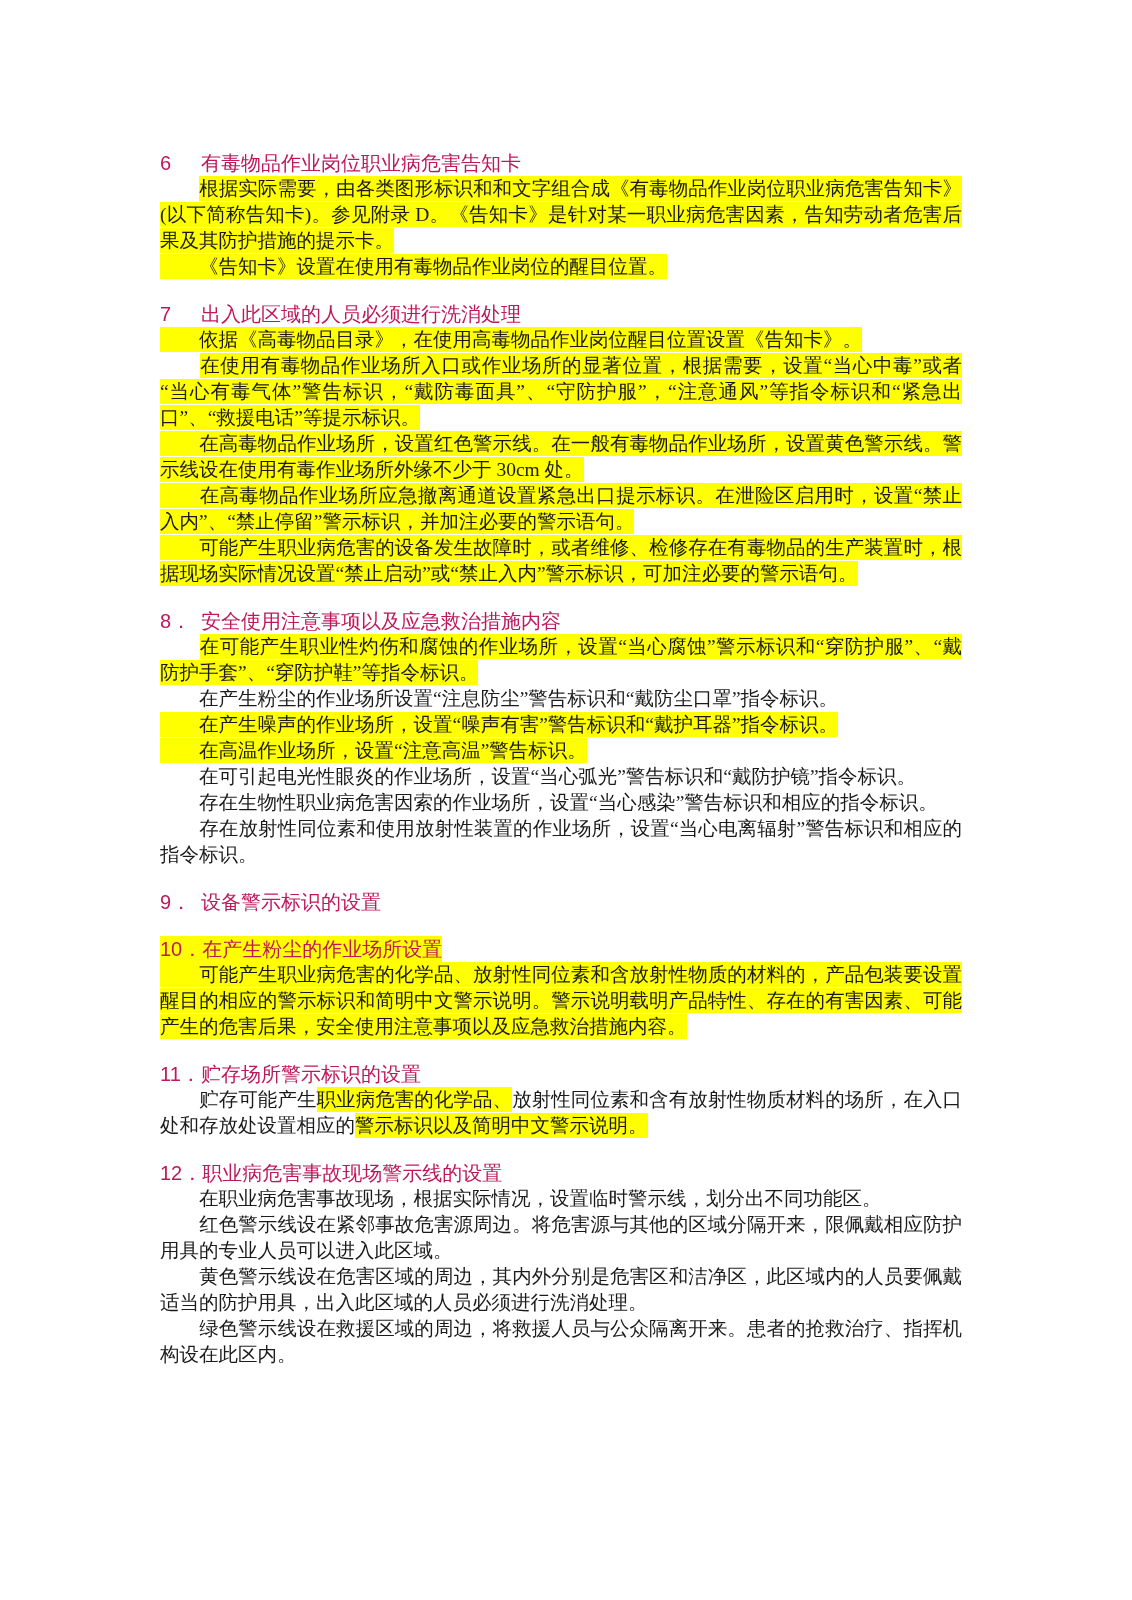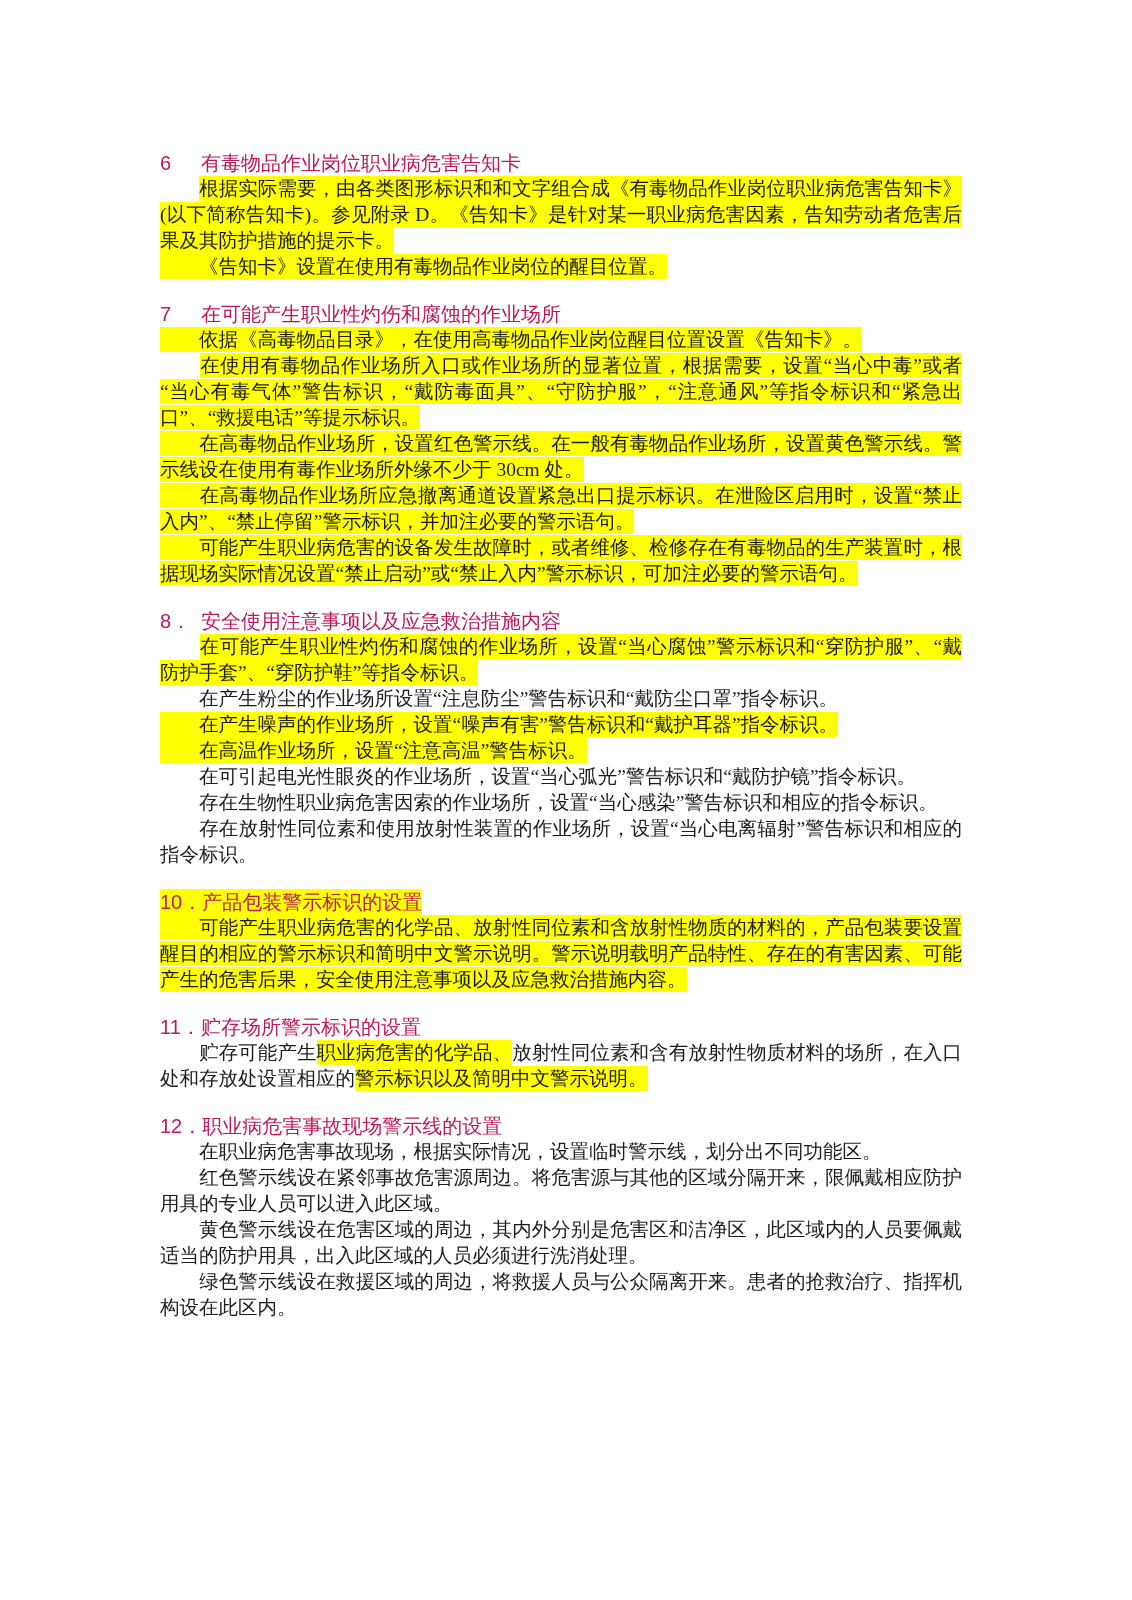--- a/index.html
+++ b/index.html
@@ -44,41 +44,42 @@
 <body>
 
 <div class="page">
   <div class="content">
       <section class="sec">
         <h2 class="heading"><span class="hnum">6</span><span class="htitle">有毒物品作业岗位职业病危害告知卡</span></h2>
         <p class="para"><span class="txt">　　</span><mark class="hl">根据实际需要，由各类图形标识和和文字组合成《有毒物品作业岗位职业病危害告知卡》(以下简称告知卡)。参见附录 D。《告知卡》是针对某一职业病危害因素，告知劳动者危害后果及其防护措施的提示卡。</mark></p>
         <p class="para"><mark class="hl">　　《告知卡》设置在使用有毒物品作业岗位的醒目位置。</mark></p>
       </section>
       <section class="sec">
-        <h2 class="heading"><span class="hnum">7</span><span class="htitle">在可能产生职业性灼伤和腐蚀的作业场所</span></h2>
+        <h2 class="heading"><span class="hnum">7</span><span class="htitle">出入此区域的人员必须进行洗消处理</span></h2>
         <p class="para"><mark class="hl">　　依据《高毒物品目录》，在使用高毒物品作业岗位醒目位置设置《告知卡》。</mark></p>
         <p class="para"><span class="txt">　　</span><mark class="hl">在使用有毒物品作业场所入口或作业场所的显著位置，根据需要，设置“当心中毒”或者“当心有毒气体”警告标识，“戴防毒面具”、“守防护服”，“注意通风”等指令标识和“紧急出口”、“救援电话”等提示标识。</mark></p>
         <p class="para"><mark class="hl">　　在高毒物品作业场所，设置红色警示线。在一般有毒物品作业场所，设置黄色警示线。警示线设在使用有毒作业场所外缘不少于 30cm 处。</mark></p>
         <p class="para"><mark class="hl">　　在高毒物品作业场所应急撤离通道设置紧急出口提示标识。在泄险区启用时，设置“禁止入内”、“禁止停留”警示标识，并加注必要的警示语句。</mark></p>
         <p class="para"><mark class="hl">　　可能产生职业病危害的设备发生故障时，或者维修、检修存在有毒物品的生产装置时，根据现场实际情况设置“禁止启动”或“禁止入内”警示标识，可加注必要的警示语句。</mark></p>
       </section>
       <section class="sec">
         <h2 class="heading"><span class="hnum">8．</span><span class="htitle">安全使用注意事项以及应急救治措施内容</span></h2>
         <p class="para"><span class="txt">　　</span><mark class="hl">在可能产生职业性灼伤和腐蚀的作业场所，设置“当心腐蚀”警示标识和“穿防护服”、“戴防护手套”、“穿防护鞋”等指令标识。</mark></p>
         <p class="para"><span class="txt">　　在产生粉尘的作业场所设置“注息防尘”警告标识和“戴防尘口罩”指令标识。</span></p>
         <p class="para"><mark class="hl">　　在产生噪声的作业场所，设置“噪声有害”警告标识和“戴护耳器”指令标识。</mark></p>
         <p class="para"><mark class="hl">　　在高温作业场所，设置“注意高温”警告标识。</mark></p>
         <p class="para"><span class="txt">　　在可引起电光性眼炎的作业场所，设置“当心弧光”警告标识和“戴防护镜”指令标识。</span></p>
         <p class="para"><span class="txt">　　存在生物性职业病危害因索的作业场所，设置“当心感染”警告标识和相应的指令标识。</span></p>
         <p class="para"><span class="txt">　　存在放射性同位素和使用放射性装置的作业场所，设置“当心电离辐射”警告标识和相应的指令标识。</span></p>
       </section>
       <section class="sec">
+        <h2 class="heading"><span class="hnum">9．</span><span class="htitle">设备警示标识的设置</span></h2>
       </section>
       <section class="sec">
-        <h2 class="heading"><mark class="hl"><span class="hnum">10．</span><span class="htitle">产品包装警示标识的设置</span></mark></h2>
+        <h2 class="heading"><mark class="hl"><span class="hnum">10．</span><span class="htitle">在产生粉尘的作业场所设置</span></mark></h2>
         <p class="para"><mark class="hl">　　可能产生职业病危害的化学品、放射性同位素和含放射性物质的材料的，产品包装要设置醒目的相应的警示标识和简明中文警示说明。警示说明载明产品特性、存在的有害因素、可能产生的危害后果，安全使用注意事项以及应急救治措施内容。</mark></p>
       </section>
       <section class="sec">
         <h2 class="heading"><span class="hnum">11．</span><span class="htitle">贮存场所警示标识的设置</span></h2>
         <p class="para"><span class="txt">　　贮存可能产生</span><mark class="hl">职业病危害的化学品、</mark><span class="txt">放射性同位素和含有放射性物质材料的场所，在入口处和存放处设置相应的</span><mark class="hl">警示标识以及简明中文警示说明。</mark></p>
       </section>
       <section class="sec">
         <h2 class="heading"><span class="hnum">12．</span><span class="htitle">职业病危害事故现场警示线的设置</span></h2>
         <p class="para"><span class="txt">　　在职业病危害事故现场，根据实际情况，设置临时警示线，划分出不同功能区。</span></p>
         <p class="para"><span class="txt">　　红色警示线设在紧邻事故危害源周边。将危害源与其他的区域分隔开来，限佩戴相应防护用具的专业人员可以进入此区域。</span></p>

